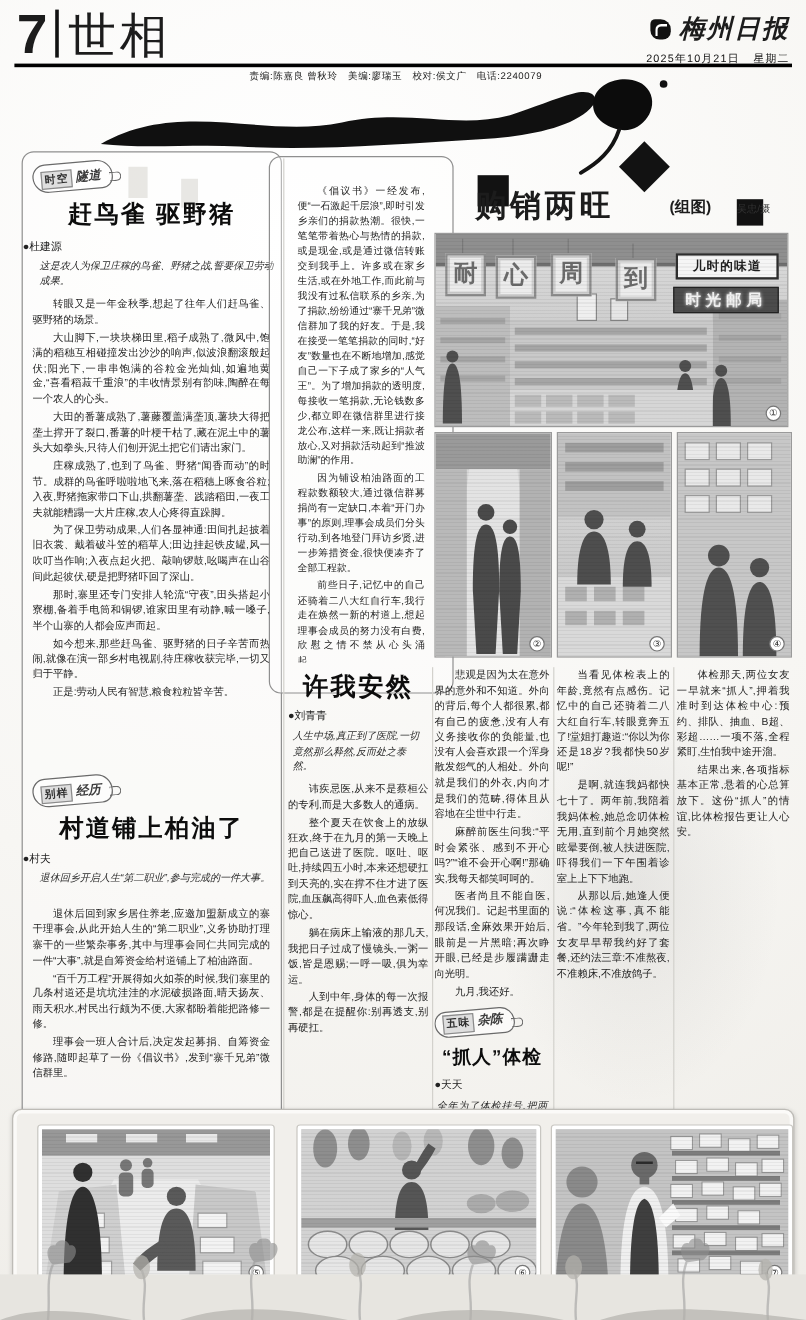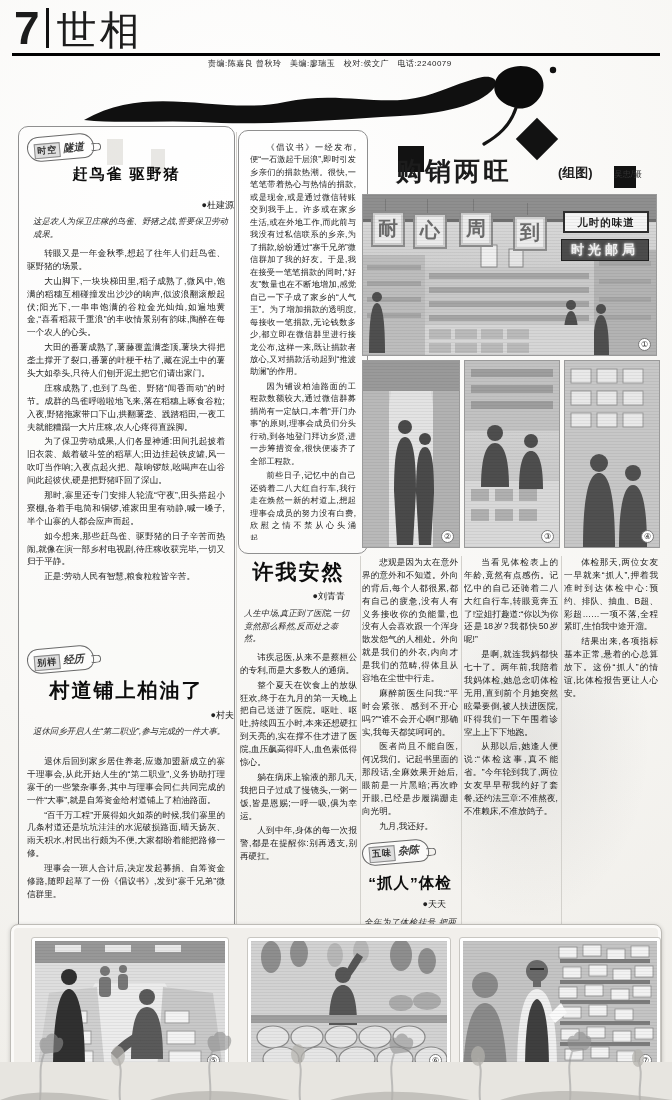--- a/index.html
+++ b/index.html
@@ -29,21 +29,21 @@
   .art-box{border:1px solid #8f8f8f;border-radius:10px;background:rgba(255,255,255,.35);}
   .stamp{display:inline-block;transform:rotate(-5deg);border:1.2px solid #6a6a6a;
          border-radius:16px 20px 14px 20px;padding:2px 9px 2px 6px;background:rgba(255,255,255,.6);
          position:relative;}
   .stamp::after{content:"";position:absolute;right:-8px;top:45%;width:9px;height:6px;
          border:1.2px solid #6a6a6a;border-left:none;border-radius:0 8px 8px 0;}
   .stamp .s1{display:inline-block;background:#dedede;border:1px solid #8a8a8a;padding:0 2px;
          font-weight:bold;font-size:9px;color:#2f2f2f;letter-spacing:1px;}
   .stamp .s2{font-style:italic;font-size:10.5px;font-weight:bold;color:#3d3d3d;margin-left:3px;}
   .art-title{font-weight:800;text-align:center;letter-spacing:2px;color:#0d0d0d;}
-  .author{text-align:right;font-size:9px;color:#222;padding-right:12px;}
+  .author{font-size:9px;color:#222;padding-right:12px;}
   .intro{font-style:italic;font-size:8.4px;line-height:1.5;color:#2a2a2a;padding:0 8px;}
   .body{font-size:8.6px;line-height:1.5;text-align:justify;color:#232323;}
   .body p{margin:0 0 2px 0;text-indent:2em;}
   .colcut{overflow:hidden;}
   .vline{width:1px;background:#d3d1cc;}
   .smudge{background:#d9d7d2;opacity:.6;}
 
   
   #feat-title-row{left:362px;top:138px;width:296px;height:54px;}
   .deco-sq{background:#121212;}
@@ -80,38 +80,48 @@
 <body>
 
 <div id="page">
 
   <div id="hdr-left" class="abs">
     <div id="page-num">7</div>
     <div id="hdr-bar"></div>
     <div id="section-name">世相</div>
   </div>
   <div id="credits" class="abs">责编:陈嘉良 曾秋玲　美编:廖瑞玉　校对:侯文广　电话:2240079</div>
+  <div id="masthead" class="abs">
+    <div>
+      <span id="masthead-logo"></span>
+      <span id="masthead-name">梅州日报</span>
+    </div>
+    <div id="masthead-date">
+      <span>2025年10月21日</span>
+      <span style="margin-left:8px">星期二</span>
+    </div>
+  </div>
   <div id="hdr-rule" class="abs"></div>
 
   <svg class="abs" style="left:80px;top:56px;width:500px;height:95px" viewBox="0 0 500 95">
     <path fill="#101010" d="M4,64 C70,26 140,60 205,46 C260,34 300,52 345,40 C365,34 382,26 398,22
              C412,18 420,24 414,32 C400,50 360,58 320,60 C250,64 180,70 120,66 C80,64 40,68 4,64 Z"></path>
     <path fill="#0c0c0c" d="M415,26 C420,8 452,4 461,20 C470,36 453,56 436,52 C423,49 411,40 415,26 Z"></path>
     <path fill="none" stroke="#141414" stroke-width="3.2" stroke-linecap="round" d="M436,52 C430,70 418,80 404,88"></path>
     <circle cx="473" cy="14" r="3.2" fill="#101010"></circle>
   </svg>
 
   <div class="abs art-box" style="left:18px;top:126px;width:215px;height:806px">
     <div class="abs smudge" style="left:88px;top:12px;width:16px;height:26px"></div>
     <div class="abs smudge" style="left:132px;top:22px;width:14px;height:24px"></div>
 
     <div class="abs" style="left:8px;top:8px">
       <span class="stamp"><span class="s1">时空</span><span class="s2">隧道</span></span>
     </div>
-    <div class="abs art-title" style="left:0;top:38px;width:215px;font-size:15px">赶鸟雀 驱野猪</div>
+    <div class="abs art-title" style="left:0;top:38px;width:215px;font-size:20px">赶鸟雀 驱野猪</div>
     <div class="abs author" style="left:0;top:72px;width:215px">●杜建源</div>
     <div class="abs intro" style="left:6px;top:88px;width:196px">这是农人为保卫庄稼的鸟雀、野猪之战,誓要保卫劳动成果。</div>
 
     <div class="abs body colcut" style="left:8px;top:120px;width:198px;height:394px">
       <p>转眼又是一年金秋季,想起了往年人们赶鸟雀、驱野猪的场景。</p>
       <p>大山脚下,一块块梯田里,稻子成熟了,微风中,饱满的稻穗互相碰撞发出沙沙的响声,似波浪翻滚般起伏;阳光下,一串串饱满的谷粒金光灿灿,如遍地黄金,“喜看稻菽千重浪”的丰收情景别有韵味,陶醉在每一个农人的心头。</p>
       <p>大田的番薯成熟了,薯藤覆盖满垄顶,薯块大得把垄土撑开了裂口,番薯的叶梗干枯了,藏在泥土中的薯头大如拳头,只待人们刨开泥土把它们请出家门。</p>
       <p>庄稼成熟了,也到了鸟雀、野猪“闻香而动”的时节。成群的鸟雀呼啦啦地飞来,落在稻穗上啄食谷粒;入夜,野猪拖家带口下山,拱翻薯垄、践踏稻田,一夜工夫就能糟蹋一大片庄稼,农人心疼得直跺脚。</p>
       <p>为了保卫劳动成果,人们各显神通:田间扎起披着旧衣裳、戴着破斗笠的稻草人;田边挂起铁皮罐,风一吹叮当作响;入夜点起火把、敲响锣鼓,吆喝声在山谷间此起彼伏,硬是把野猪吓回了深山。</p>
       <p>那时,寨里还专门安排人轮流“守夜”,田头搭起小寮棚,备着手电筒和铜锣,谁家田里有动静,喊一嗓子,半个山寨的人都会应声而起。</p>
@@ -125,21 +135,21 @@
     <div class="abs art-title" style="left:0;top:550px;width:215px;font-size:20px">村道铺上柏油了</div>
     <div class="abs author" style="left:0;top:582px;width:215px">●村夫</div>
     <div class="abs intro" style="left:6px;top:598px;width:196px">退休回乡开启人生“第二职业”,参与完成的一件大事。</div>
     <div class="abs body colcut" style="left:8px;top:628px;width:198px;height:170px">
       <p>退休后回到家乡居住养老,应邀加盟新成立的寨干理事会,从此开始人生的“第二职业”,义务协助打理寨干的一些繁杂事务,其中与理事会同仁共同完成的一件“大事”,就是自筹资金给村道铺上了柏油路面。</p>
       <p>“百千万工程”开展得如火如荼的时候,我们寨里的几条村道还是坑坑洼洼的水泥破损路面,晴天扬灰、雨天积水,村民出行颇为不便,大家都盼着能把路修一修。</p>
       <p>理事会一班人合计后,决定发起募捐、自筹资金修路,随即起草了一份《倡议书》,发到“寨千兄弟”微信群里。</p>
     </div>
   </div>
 
-  <div class="abs art-box colcut" style="left:238px;top:130px;width:120px;height:414px;padding:4px">
+  <div class="abs art-box colcut" style="left:224px;top:130px;width:120px;height:414px;padding:16px">
     <div class="body colcut" style="margin:7px;font-size:8.2px;line-height:1.52;height:398px">
       <p>《倡议书》一经发布,便“一石激起千层浪”,即时引发乡亲们的捐款热潮。很快,一笔笔带着热心与热情的捐款,或是现金,或是通过微信转账交到我手上。许多或在家乡生活,或在外地工作,而此前与我没有过私信联系的乡亲,为了捐款,纷纷通过“寨千兄弟”微信群加了我的好友。于是,我在接受一笔笔捐款的同时,“好友”数量也在不断地增加,感觉自己一下子成了家乡的“人气王”。为了增加捐款的透明度,每接收一笔捐款,无论钱数多少,都立即在微信群里进行接龙公布,这样一来,既让捐款者放心,又对捐款活动起到“推波助澜”的作用。</p>
       <p>因为铺设柏油路面的工程款数额较大,通过微信群募捐尚有一定缺口,本着“开门办事”的原则,理事会成员们分头行动,到各地登门拜访乡贤,进一步筹措资金,很快便凑齐了全部工程款。</p>
       <p>前些日子,记忆中的自己还骑着二八大红自行车,我行走在焕然一新的村道上,想起理事会成员的努力没有白费,欣慰之情不禁从心头涌起……</p>
     </div>
   </div>
 
   <div class="abs colcut" style="left:240px;top:552px;width:117px;height:380px">
     <div class="art-title" style="font-size:21px;margin-top:6px">许我安然</div>
     <div class="author" style="margin-top:4px">●刘青青</div>

